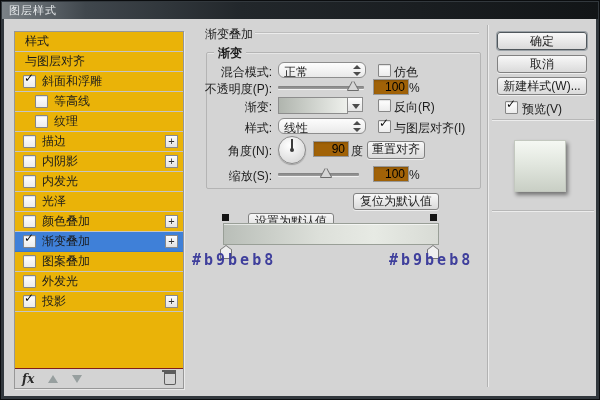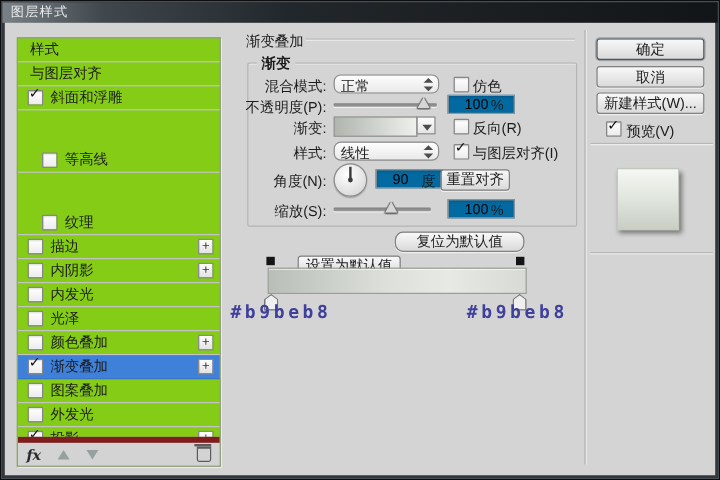--- a/index.html
+++ b/index.html
@@ -10,74 +10,74 @@
     overflow:hidden;
   }
   .titlebar{
     position:absolute;left:1px;top:1px;right:1px;height:17px;
     background:linear-gradient(to right,#7b8287 0%,#40474d 14%,#22272b 40%,#121517 100%);
     color:#e6e9eb;font-size:11px;line-height:17px;padding-left:7px;letter-spacing:1px;
   }
   
   .sidebar{
     position:absolute;left:13px;top:30px;width:168px;height:356px;
-    background:#84cc16;border:1px solid #979797;box-shadow:1px 1px 0 #eaeaea;
+    background:#eab308;border:1px solid #979797;box-shadow:1px 1px 0 #eaeaea;
   }
   .srow{position:relative;height:20px;border-bottom:1px solid #c4c4c4;display:flex;align-items:center;padding-left:8px;box-sizing:border-box;}
   .srow.selected{background:#3f80d8;border-bottom-color:#3a77cb;}
-  .srow.indent{padding-left:20px;margin-top:32px;}
+  .srow.indent{padding-left:20px;}
   .slabel{margin-left:6px;white-space:nowrap;}
   .slabel.noCb{margin-left:2px;}
   .cb{position:relative;width:11px;height:11px;flex:0 0 11px;background:linear-gradient(#ffffff,#ececec);
       border:1px solid #868686;border-radius:1px;box-shadow:inset 0 1px 1px rgba(0,0,0,.12);}
   .cb .check{position:absolute;left:0px;top:-5px;font-size:12px;font-weight:bold;color:#0d0d0d;}
   .cb .check:empty{display:none;}
   .plus{margin-left:auto;margin-right:5px;width:13px;height:13px;line-height:11px;text-align:center;
         background:linear-gradient(#fdfdfd,#e2e2e2);border:1px solid #8a8a8a;font-size:11px;color:#333;box-sizing:border-box;}
-  .side-toolbar{position:absolute;left:0;right:0;bottom:0;height:19px;border-top:5px solid #7f1d1d;
+  .side-toolbar{position:absolute;left:0;right:0;bottom:0;height:19px;border-top:1px solid #7f1d1d;
         background:#d3d3d3;display:flex;align-items:center;padding:0 7px;gap:14px;}
   .fx{font-family:"DejaVu Serif","Liberation Serif",serif;font-style:italic;font-weight:bold;font-size:12px;color:#2a2a2a;}
   .tri-up{width:0;height:0;border-left:5px solid transparent;border-right:5px solid transparent;border-bottom:8px solid #979f9f;}
   .tri-down{width:0;height:0;border-left:5px solid transparent;border-right:5px solid transparent;border-top:8px solid #979f9f;}
   .trash{margin-left:auto;position:relative;width:10px;height:10px;border:1px solid #5c5c5c;border-top-width:2px;border-radius:0 0 2px 2px;}
   .trash:before{content:"";position:absolute;left:-3px;top:-4px;width:14px;height:2px;background:#5c5c5c;}
   
   .abs{position:absolute;}
   .panel-title{left:204px;top:25px;font-size:12px;}
   .panel-title-rule{left:254px;top:31px;width:224px;height:1px;background:#bdbdbd;box-shadow:0 1px 0 #ececec;}
   .group-box{left:205px;top:51px;width:273px;height:135px;border:1px solid #b4b4b4;border-radius:2px;box-shadow:inset 0 1px 0 #e6e6e6;}
   .group-legend{left:213px;top:44px;background:#d4d4d4;padding:0 4px;font-weight:bold;}
   .flabel{width:95px;text-align:right;left:176px;white-space:nowrap;}
   .combo{left:277px;width:88px;height:16px;background:linear-gradient(#fdfdfd,#e9e9e9);
          border:1px solid #8d8d8d;border-radius:6px;box-sizing:border-box;padding:1px 14px 0 5px;overflow:hidden;}
   .spin{position:absolute;right:4px;top:2px;width:8px;height:11px;}
   .spin:before{content:"";position:absolute;left:0;top:0;border-left:4px solid transparent;border-right:4px solid transparent;border-bottom:4px solid #4c4c4c;}
   .spin:after{content:"";position:absolute;left:0;bottom:0;border-left:4px solid transparent;border-right:4px solid transparent;border-top:4px solid #4c4c4c;}
   .pcb{left:377px;}
   .cb-label{left:393px;white-space:nowrap;}
-  .num-input{left:372px;width:28px;height:14px;border:1px solid #979797;background:#0369a1;
-         box-shadow:inset 0 1px 2px rgba(0,0,0,.18);font:12px "Liberation Sans",sans-serif;padding:0 13px;}
+  .num-input{left:372px;width:28px;height:14px;border:1px solid #979797;background:#a16207;
+         box-shadow:inset 0 1px 2px rgba(0,0,0,.18);font:12px "Liberation Sans",sans-serif;padding:0 3px;text-align:right;}
   .unit{left:408px;}
   .track{height:3px;background:linear-gradient(#818181,#9c9c9c);box-shadow:0 1px 0 #f0f0f0;border-radius:1px;}
   .thumb{width:0;height:0;border-left:5px solid transparent;border-right:5px solid transparent;border-bottom:9px solid #d6d6d6;
          filter:drop-shadow(0 1px 0 #6d6d6d) drop-shadow(1px 0 0 #6d6d6d) drop-shadow(-1px 0 0 #6d6d6d);}
   .grad-swatch{left:277px;top:96px;width:68px;height:15px;border:1px solid #8d8d8d;
          background:linear-gradient(90deg,#b0b5ae,#eef0ec);}
   .grad-drop{left:346px;top:96px;width:16px;height:15px;background:linear-gradient(#fdfdfd,#e4e4e4);
          border:1px solid #8d8d8d;box-sizing:border-box;}
   .grad-drop:before{content:"";position:absolute;left:4px;top:6px;border-left:4px solid transparent;border-right:4px solid transparent;border-top:5px solid #4c4c4c;}
   .dial{left:277px;top:135px;width:26px;height:26px;border-radius:50%;border:1px solid #8b8b8b;
         background:radial-gradient(circle at 40% 32%,#ffffff 0%,#e3e3e3 60%,#cfcfcf 100%);box-shadow:0 1px 1px rgba(0,0,0,.25);}
   .needle{position:absolute;left:12px;top:2px;width:2px;height:11px;background:#3a3a3a;}
   .hub{position:absolute;left:11px;top:11px;width:4px;height:4px;border-radius:50%;background:#3a3a3a;}
   .btn{background:linear-gradient(#f8f8f8,#dadada);border:1px solid #818181;border-radius:3px;
        text-align:center;font-size:12px;line-height:15px;box-sizing:border-box;box-shadow:0 1px 0 #eee;}
   .reset-align{left:366px;top:140px;width:58px;height:18px;}
   .def-btn1{left:247px;top:192px;width:86px;height:17px;margin-top:20px;}
-  .def-btn2{left:328px;top:192px;width:108px;height:17px;border-radius:7px;}
+  .def-btn2{left:352px;top:192px;width:86px;height:17px;}
   
   .grad-bar{left:222px;top:222px;width:214px;height:20px;border:1px solid #999f97;
         background:linear-gradient(90deg,#b9beb8 0%,#dde0da 45%,#e7eae4 70%,#d8dbd5 100%);
         box-shadow:inset 0 1px 0 rgba(255,255,255,.6);}
   .ostop{width:7px;height:7px;background:#141414;top:213px;}
   .cstop-o{width:12px;height:14px;top:244px;background:#777;
         clip-path:polygon(50% 0,100% 32%,100% 100%,0 100%,0 32%);}
   .cstop-i{position:absolute;left:1px;top:1px;width:10px;height:12px;background:#efefef;
         clip-path:polygon(50% 0,100% 32%,100% 100%,0 100%,0 32%);}
   .hex{top:250px;font-family:"DejaVu Sans Mono","Liberation Mono",monospace;font-weight:bold;

